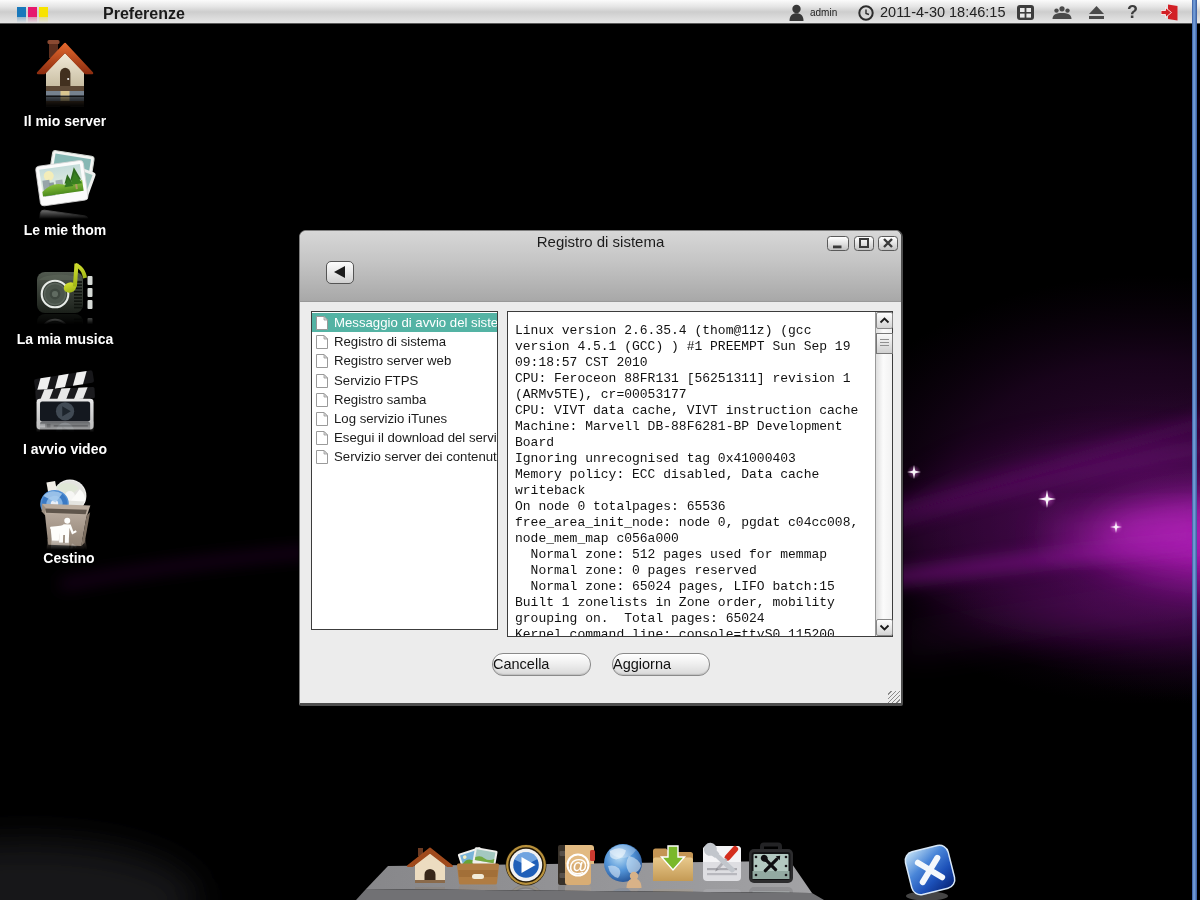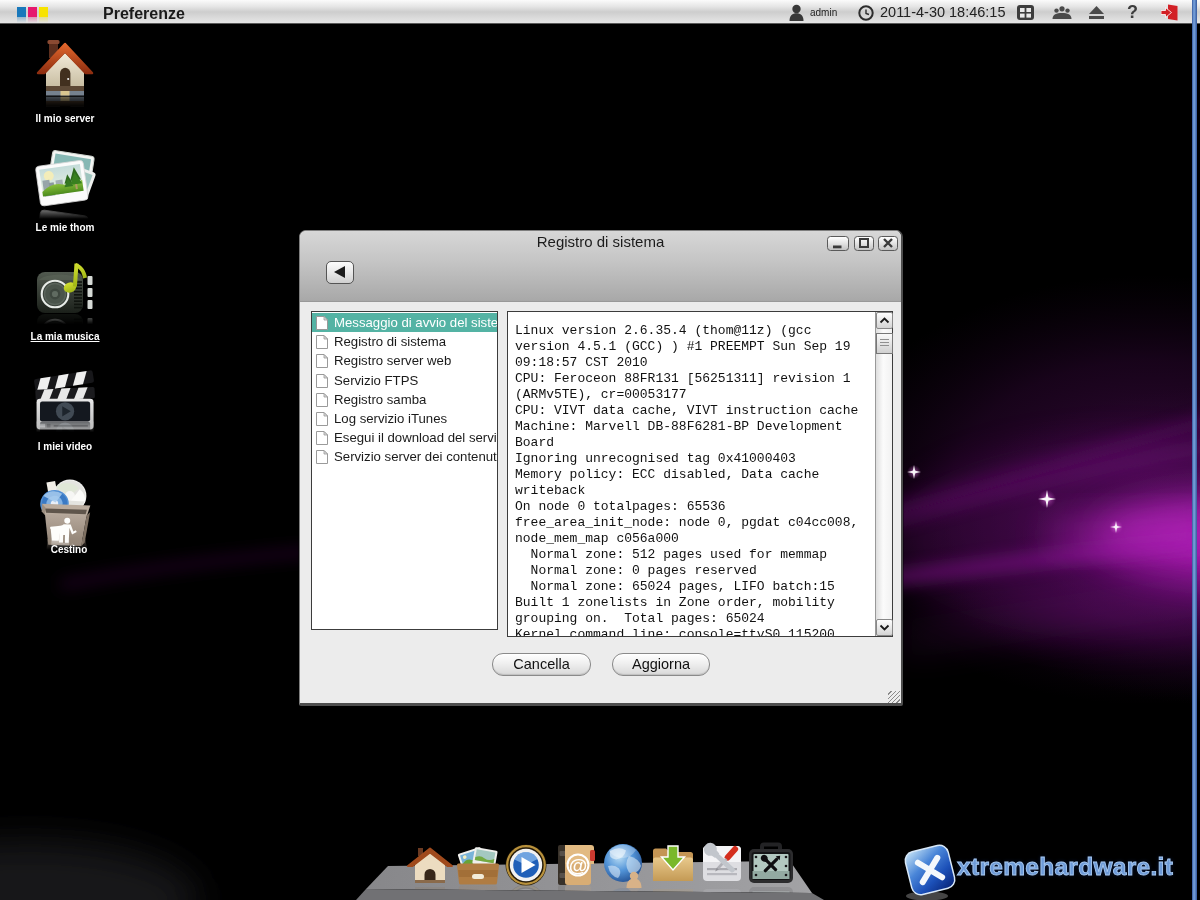--- a/index.html
+++ b/index.html
@@ -13,21 +13,21 @@
     background:linear-gradient(#fbfbfb 0%, #e4e4e4 30%, #cdcdcd 52%, #d8d8d8 72%, #e6e6e6 100%);
     border-bottom:1px solid #5a5a5a; }
   .sq { position:absolute; top:7px; width:9px; height:10px; }
   .sqr { position:absolute; top:17px; width:9px; height:6px; opacity:0.35; }
   #topbar .ttl { position:absolute; left:69px; top:5px; font-size:16px; font-weight:bold; color:#1a1a1a;margin-left:34px; }
   .tb-el { position:absolute; top:0; height:25px; line-height:25px; color:#222; font-size:15px; }
   .tbi { position:absolute; }
 
   
   .dico { position:absolute; width:130px; text-align:center; color:#fff; }
-  .dico .lbl { font-size:10px; font-weight:bold; text-shadow:0 1px 2px #000; white-space:nowrap; }
+  .dico .lbl { font-size:14px; font-weight:bold; text-shadow:0 1px 2px #000; white-space:nowrap; }
   .dico svg { overflow:visible; }
 
   
   #win { position:absolute; left:299px; top:230px; width:604px; height:476px;
      background:#ececec; border-radius:7px 7px 2px 2px;
      border:1px solid #7e7e7e; border-right:2px solid #4e4e4e; border-bottom:3px solid #4e4e4e;
      box-shadow:0 0 0 1px rgba(0,0,0,0.35); }
   #winhead { position:absolute; left:0; top:0; width:100%; height:71px;
      background:linear-gradient(#d7d7d7 0%, #c4c4c4 45%, #a8a8a8 100%);
      border-radius:6px 6px 0 0; border-bottom:1px solid #999; }
@@ -60,21 +60,21 @@
   .sbtn { position:absolute; left:0; width:17px; height:17px; background:linear-gradient(#fefefe,#d4d4d4);
      border:1px solid #888; border-radius:2px; }
   .sbtn svg { display:block; }
   #sthumb { position:absolute; left:0; top:21px; width:17px; height:21px;
      background:linear-gradient(#fafafa,#d0d0d0); border:1px solid #777; }
   #sthumb:after { content:""; position:absolute; left:3px; top:5px; width:9px; height:8px;
      background:repeating-linear-gradient(#909090 0 1px, transparent 1px 3px); }
 
   .pillbtn { position:absolute; top:422px; height:23px; border:1px solid #8a8a8a; border-radius:11px;
      background:linear-gradient(#ffffff, #efefef 45%, #d8d8d8 100%);
-     font-size:14.5px; color:#111; text-align:center; line-height:21px;
+     font-size:14.5px; color:#111; text-align:left; line-height:21px;
      box-shadow:inset 0 1px 0 #fff, inset 0 -1px 1px rgba(0,0,0,0.12); }
 
   
   #grip { position:absolute; right:1px; bottom:0; width:12px; height:12px;
      background:repeating-linear-gradient(135deg, transparent 0 2px, #8a8a8a 2px 3px); }
 
   
   #logo { position:absolute; left:900px; top:838px; width:300px; height:62px; }
   #logotext { position:absolute; left:57px; top:15px; font-size:24.5px; font-weight:bold; letter-spacing:0.3px;
      color:#6d9ad8; -webkit-text-stroke:0.9px #a6c8f0; text-shadow:0 0 4px #0c2050; }
@@ -253,21 +253,21 @@
         <mask id="micoF">
           <rect x="-2" y="57" width="64" height="34" fill="url(#fadew)"></rect>
         </mask>
         <g mask="url(#micoF)">
           <use href="#icoF" transform="matrix(1,0,0,-1,0,114)"></use>
         </g>
       </svg>
     <div class="lbl" style="margin-top:9px;">Le mie thom</div>
   </div>
 
-  <div class="dico" style="left:0; top:258px;text-decoration:underline;">
+  <div class="dico" style="left:0; top:258px;">
     <svg width="58" height="60" viewBox="0 0 58 60">
         <g id="icoM">
       <defs>
         <linearGradient id="spkg" x1="0" y1="0" x2="0" y2="1">
           <stop offset="0%" stop-color="#525a50"></stop>
               <stop offset="100%" stop-color="#1b201a"></stop>
         </linearGradient>
         <linearGradient id="noteg" x1="0" y1="0" x2="0" y2="1">
           <stop offset="0%" stop-color="#d3e030"></stop>
               <stop offset="100%" stop-color="#9fb515"></stop>
@@ -340,21 +340,21 @@
       <rect x="14" y="48" width="3.2" height="3.2" fill="#9a9a9a"></rect>
       <rect x="20" y="49" width="30" height="1.6" fill="#8f8f8f"></rect>
     </g>
         <mask id="micoV">
           <rect x="-2" y="53.5" width="64" height="34" fill="url(#fadew)"></rect>
         </mask>
         <g mask="url(#micoV)">
           <use href="#icoV" transform="matrix(1,0,0,-1,0,107)"></use>
         </g>
       </svg>
-    <div class="lbl" style="margin-top:11px;">I miei video</div>
+    <div class="lbl" style="margin-top:11px;">I avvio video</div>
   </div>
 
   <div class="dico" style="left:0; top:478px;">
     <svg width="62" height="62" viewBox="0 0 62 62">
         <g id="icoC" transform="translate(-2.6,1.4) scale(1.1)">
       <defs>
         <linearGradient id="boxg" x1="0" y1="0" x2="0" y2="1">
           <stop offset="0%" stop-color="#b5a79a"></stop>
               <stop offset="100%" stop-color="#8f8173"></stop>
         </linearGradient>
@@ -386,21 +386,21 @@
         </g>
       </g>
     </g>
         <mask id="micoC">
           <rect x="-2" y="61" width="66" height="34" fill="url(#fadew)"></rect>
         </mask>
         <g mask="url(#micoC)">
           <use href="#icoC" transform="matrix(1,0,0,-1,0,122)"></use>
         </g>
       </svg>
-    <div class="lbl" style="padding-left:8px;">Cestino</div>
+    <div class="lbl" style="margin-top:6px;padding-left:8px;">Cestino</div>
   </div>
 
   <div id="win">
     <div id="winhead">
       <div id="wintitle">Registro di sistema</div>
       <div class="wbtn" style="left:527px; width:22px;">
           <svg width="20" height="12">
             <rect x="5" y="8.5" width="8.5" height="2.8" fill="#3a3a3a"></rect>
           </svg>
         </div>
@@ -637,16 +637,15 @@
           <stop offset="70%" stop-color="#1c50b8"></stop>
             <stop offset="100%" stop-color="#0a2a80"></stop>
         </linearGradient>
       </defs>
       <ellipse cx="26" cy="56" rx="21" ry="4.5" fill="#9a9a9a" opacity="0.45"></ellipse>
       <g transform="rotate(-14 29 30)">
         <rect x="7" y="8" width="44" height="44" rx="9" fill="url(#xg)" stroke="#d8e8f8" stroke-width="1.5"></rect>
         <path d="M19,20 L29,30 L39,20 M19,40 L29,30 L39,40" stroke="#f4f8fc" stroke-width="6" fill="none" stroke-linecap="round"></path>
       </g>
     </svg>
-    <div id="logotext">xtremehardware.it</div>
   </div>
   <div id="bluestrip"></div>
 </div>
 
 </body></html>

